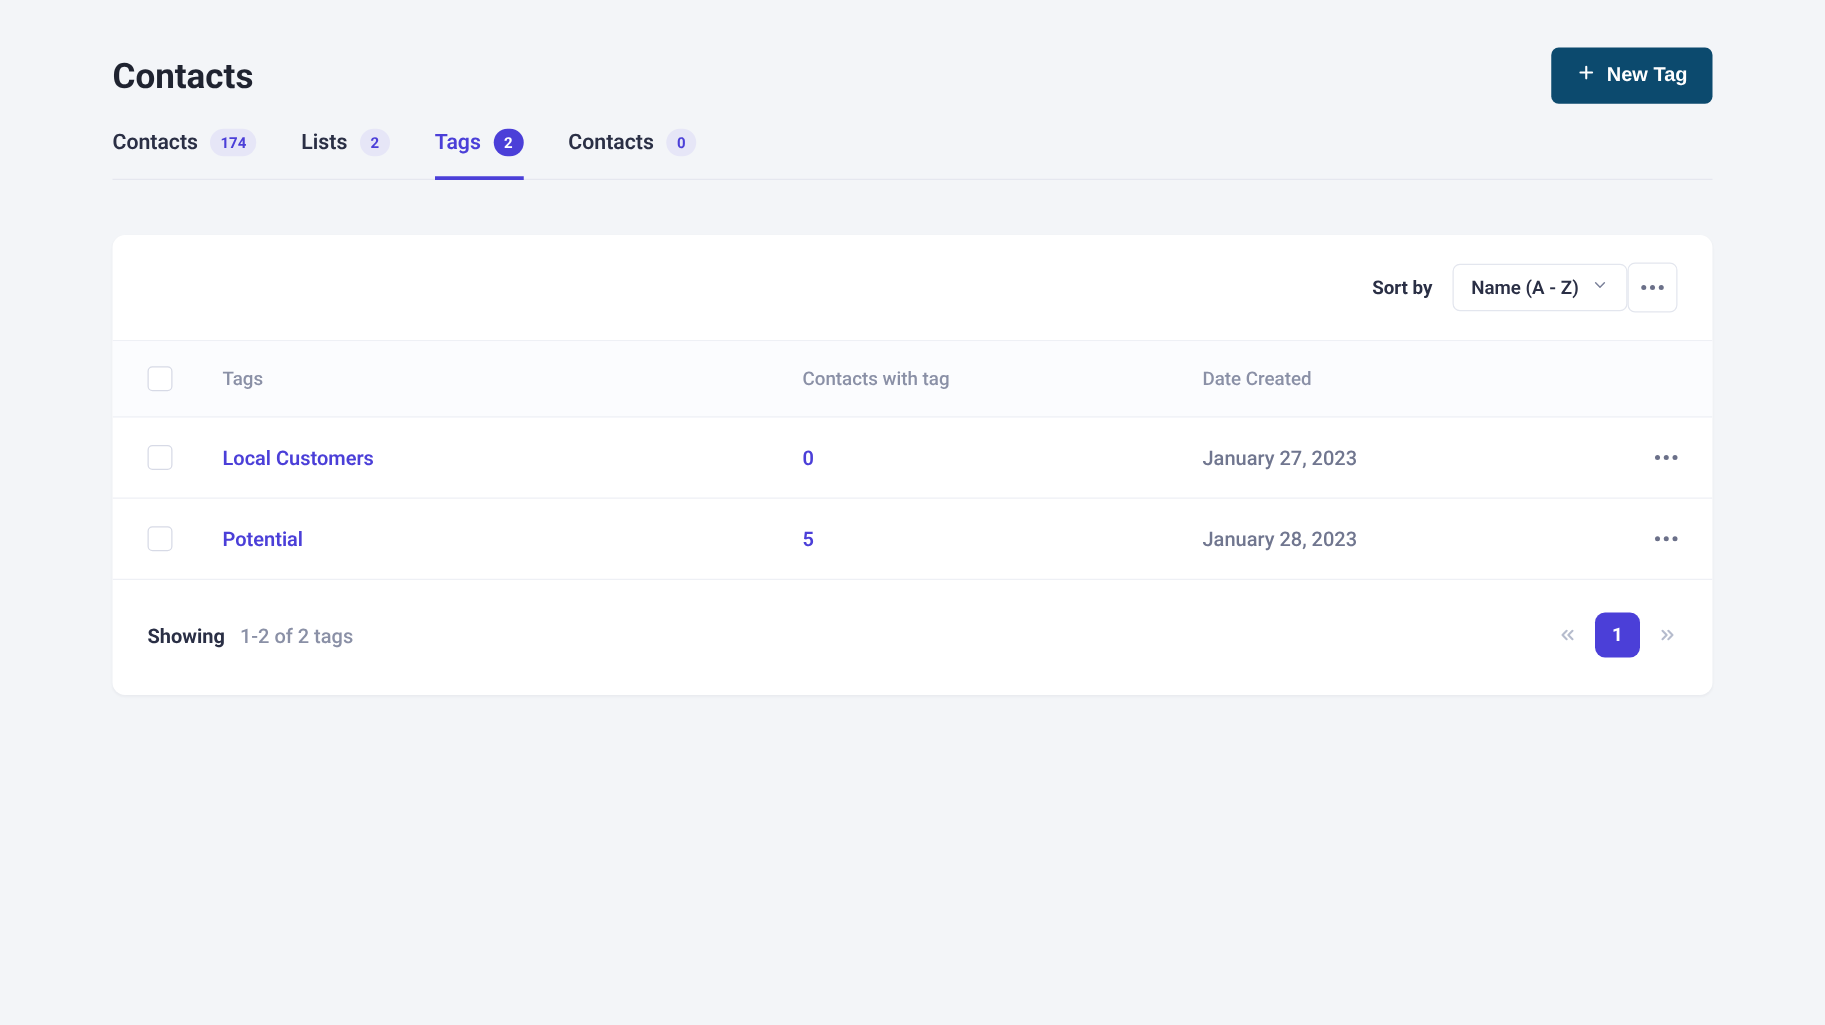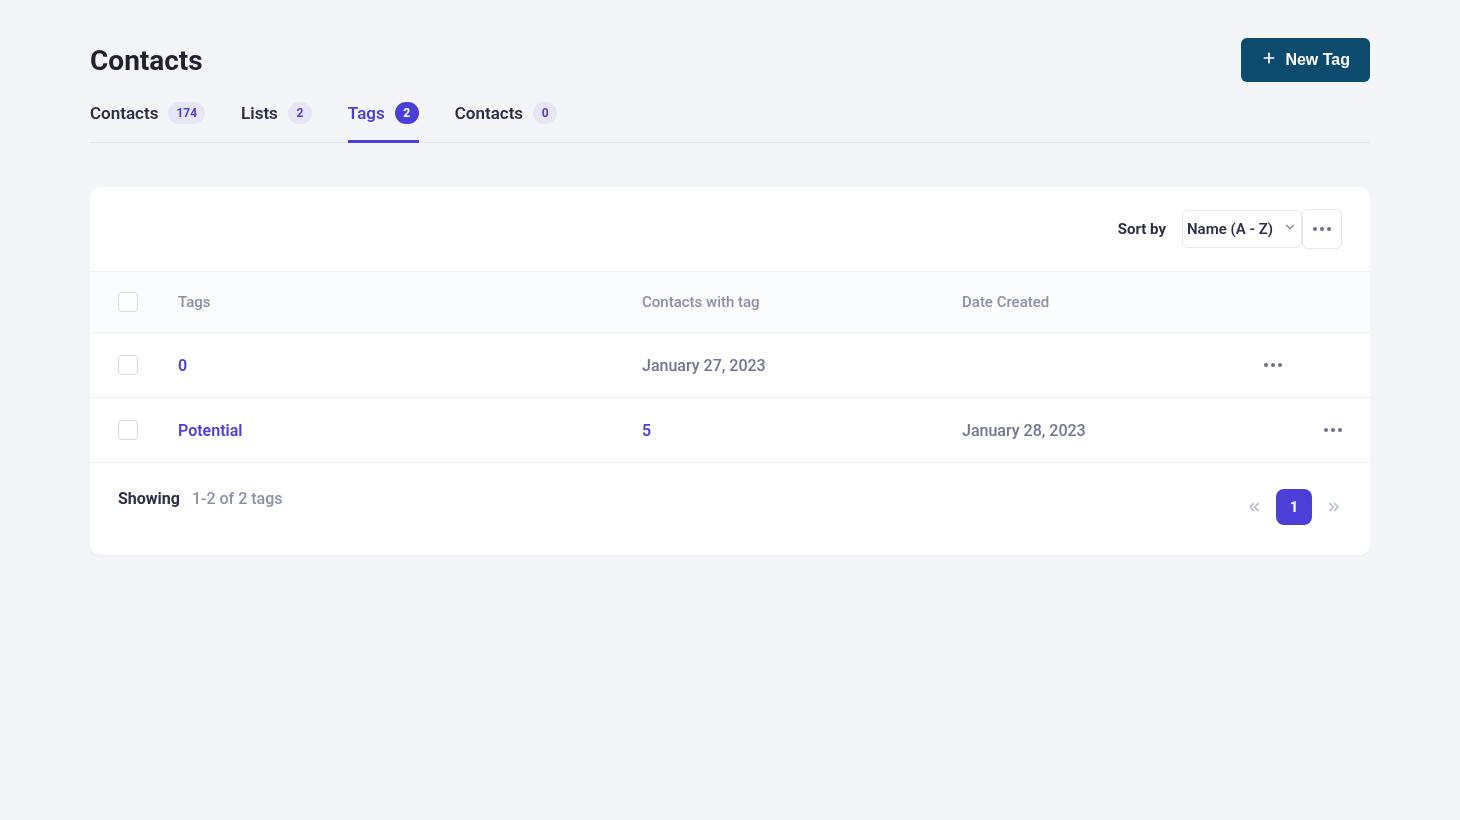--- a/index.html
+++ b/index.html
@@ -101,21 +101,21 @@
     font-size: 15px;
     font-weight: 700;
     color: #2a2f45;
   }
   .dropdown {
     display: inline-flex;
     align-items: center;
     gap: 10px;
     border: 1px solid #e3e6ee;
     border-radius: 6px;
-    padding: 9px 4px;
+    padding: 9px 14px;
     font-size: 15px;
     font-weight: 600;
     color: #2a2f45;
     cursor: pointer;
     background: #fff;
   }
   .dropdown svg { width: 14px; height: 14px; stroke: #7a8099; }
 
   .right-controls { display: flex; align-items: center; gap: 14px; }
   .search {
@@ -181,20 +181,21 @@
     font-size: 16px;
   }
   .row .name a { color: #4b3fd8; font-weight: 600; text-decoration: none; cursor: pointer; }
   .row .count { color: #4b3fd8; font-weight: 600; }
   .row .date { color: #70768f; font-weight: 500; }
   .row-actions { display: flex; justify-content: flex-end; cursor: pointer; }
   .row-actions .dots span { background: #6b7089; }
 
   .card-footer {
     display: flex;
+    align-items: center;
     justify-content: space-between;
     padding: 26px 28px 30px 28px;
   }
   .showing { font-size: 16px; color: #2a2f45; }
   .showing strong { font-weight: 700; margin-right: 8px; }
   .showing .muted { color: #8a90a6; font-weight: 500; }
   .pagination {
     display: flex;
     align-items: center;
     gap: 14px;
@@ -286,20 +287,21 @@
       <div>Tags</div>
       <div class="col-contacts">Contacts with tag</div>
       <div>Date Created</div>
       <div></div>
     </div>
 
     <div class="row">
       <div>
           <div class="checkbox"></div>
         </div>
+      <div class="name"><a>Local Customers</a></div>
       <div class="count">0</div>
       <div class="date">January 27, 2023</div>
       <div class="row-actions">
         <span class="dots">
             <span></span>
             <span></span>
             <span></span>
           </span>
       </div>
     </div>

